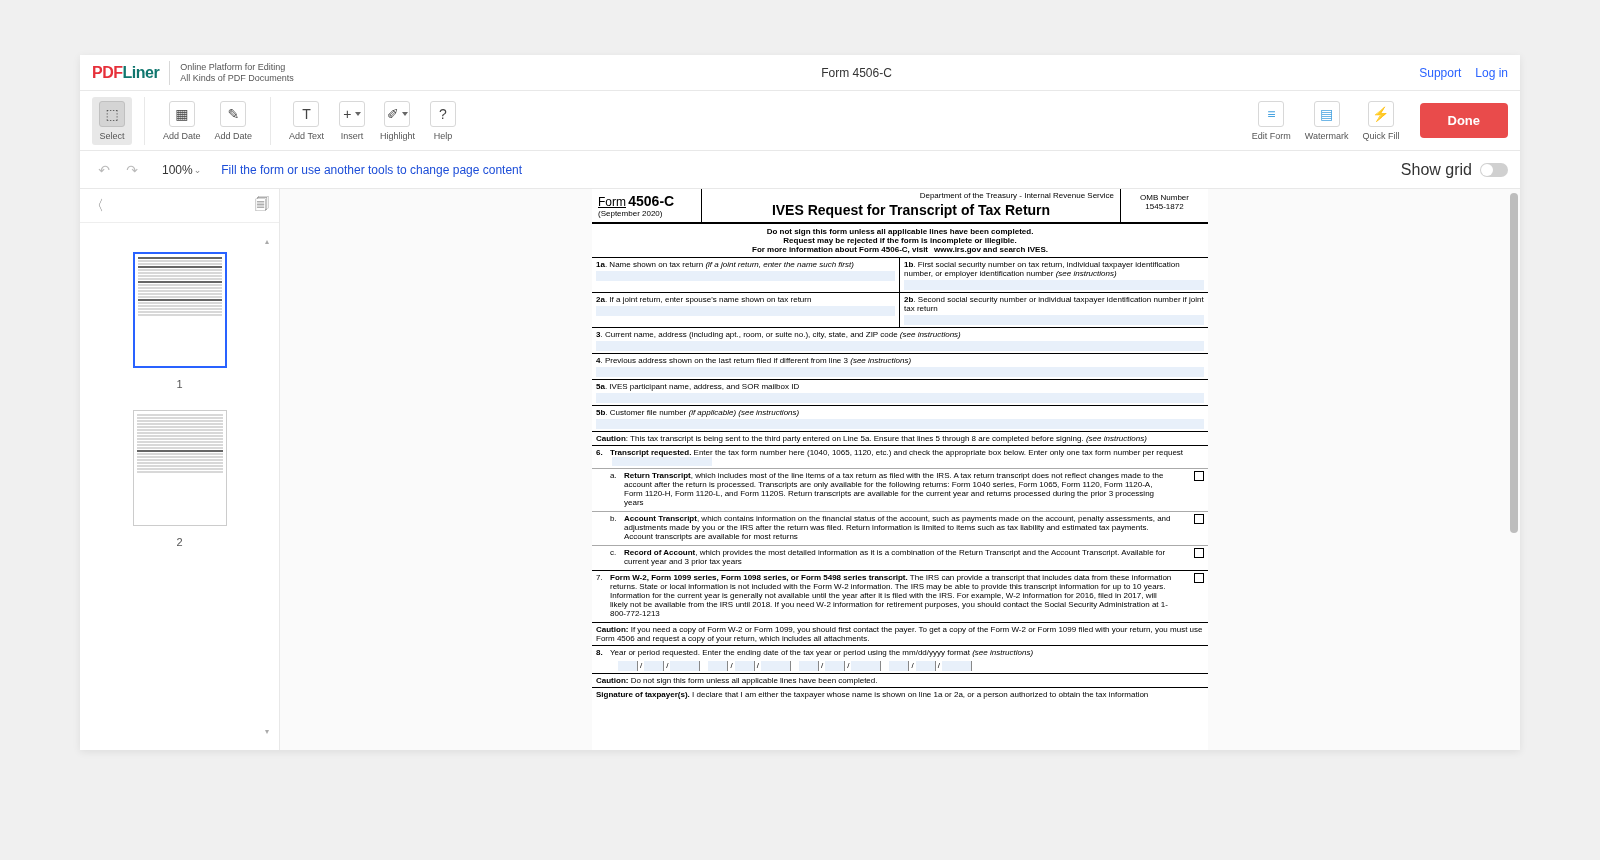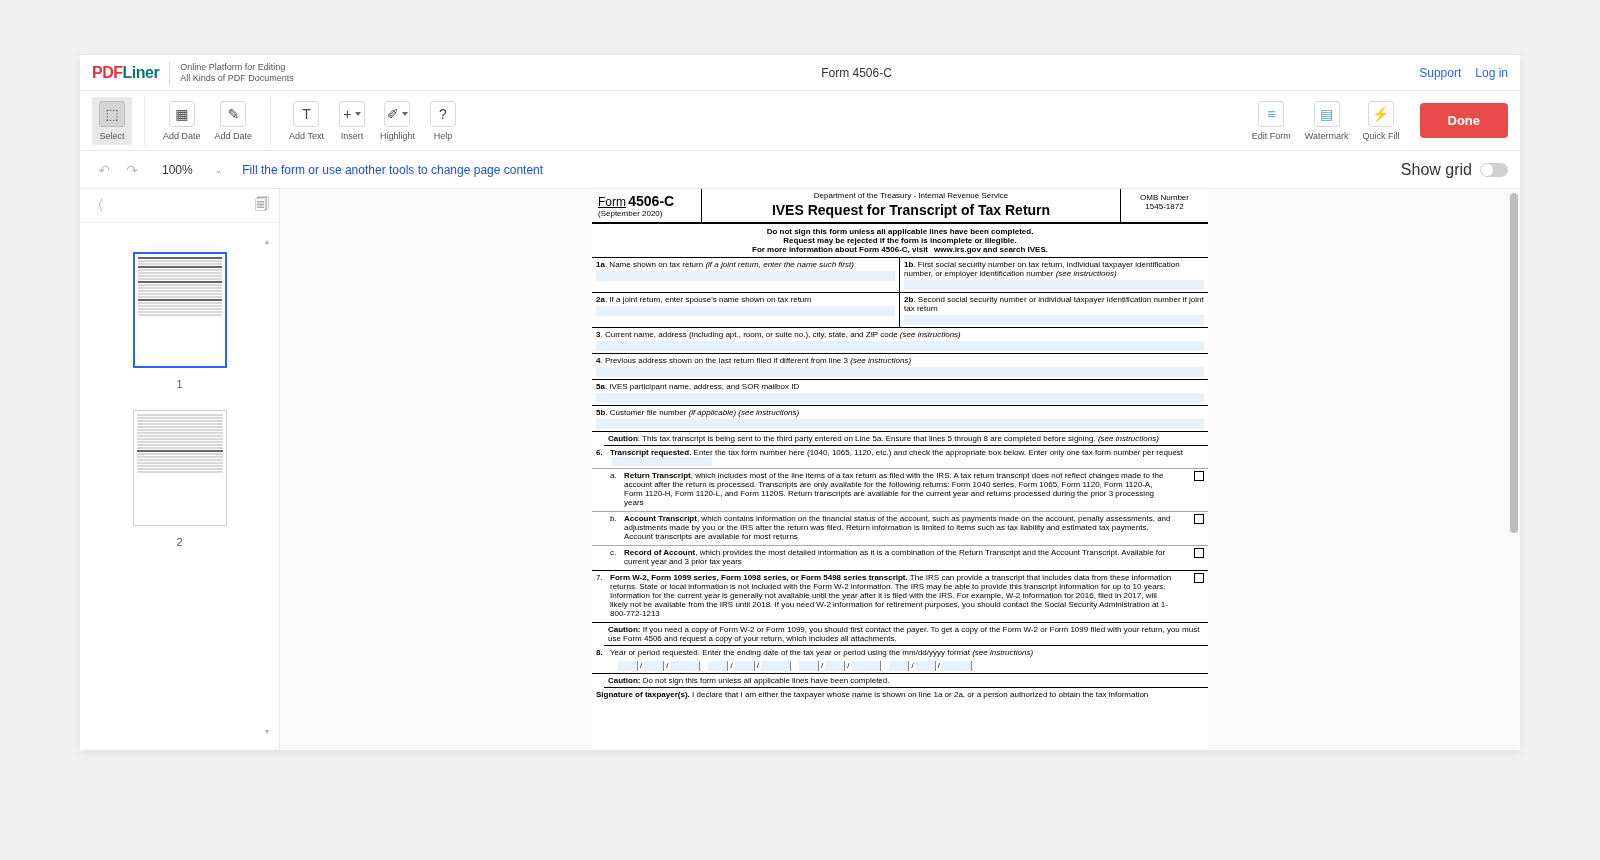--- a/index.html
+++ b/index.html
@@ -31,21 +31,21 @@
 .tool-label { font-size: 9px; color: #555; white-space: nowrap; }
 .tool-icon-box.dropdown::after { content: ''; display: inline-block; margin-left: 3px; border-left: 3px solid transparent; border-right: 3px solid transparent; border-top: 4px solid #666; }
 .tool-icon-box.colored { color: #48a3e0; }
 .toolbar-spacer { flex: 1; }
 .done-btn { background: #e94b4b; color: #fff; font-weight: 600; font-size: 13px; padding: 10px 28px; border: none; border-radius: 4px; cursor: pointer; margin-left: 14px; }
 
 
 .subbar { display: flex; align-items: center; height: 38px; border-bottom: 1px solid #e8e8e8; padding: 0 12px; }
 .undo-redo { display: flex; gap: 4px; margin-right: 18px; }
 .ur-btn { width: 24px; height: 24px; display: flex; align-items: center; justify-content: center; color: #bbb; cursor: pointer; font-size: 14px; }
-.zoom { display: flex; align-items: center; font-size: 12px; color: #333; gap: 22px; margin-right: 20px; }
+.zoom { display: flex; align-items: center; font-size: 12px; color: #333; gap: 1px; margin-right: 20px; }
 .zoom-chevron { font-size: 9px; color: #888; }
 .hint-text { font-size: 12px; color: #1d4ed8; }
 .subbar-spacer { flex: 1; }
 .grid-toggle-label { font-size: 16px; color: #333; margin-right: 8px; }
 .toggle { width: 28px; height: 14px; background: #d0d0d0; border-radius: 7px; position: relative; cursor: pointer; }
 .toggle::after { content: ''; position: absolute; width: 12px; height: 12px; background: #fff; border-radius: 50%; top: 1px; left: 1px; }
 
 
 .main { flex: 1; display: flex; overflow: hidden; position: relative; }
 .sidebar { width: 200px; border-right: 1px solid #e8e8e8; display: flex; flex-direction: column; }
@@ -65,40 +65,40 @@
 .canvas-scroll-thumb { position: absolute; right: 0; top: 0; width: 8px; height: 340px; background: #bdbdbd; border-radius: 4px; }
 
 .page { width: 616px; background: #fff; font-family: Arial, sans-serif; font-size: 8px; color: #000; }
 
 .form-header { display: flex; border-bottom: 2px solid #000; }
 .fh-left { width: 110px; padding: 4px 6px; border-right: 1px solid #000; }
 .fh-form { font-size: 12px; text-decoration: underline; }
 .fh-formnum { font-size: 14px; font-weight: 700; }
 .fh-date { font-size: 8px; }
 .fh-center { flex: 1; text-align: center; padding: 2px 6px; }
-.fh-dept { font-size: 8px; }
+.fh-dept { font-size: 8px; text-align: right; }
 .fh-title { font-size: 14px; font-weight: 700; margin-top: 2px; }
 .fh-right { width: 88px; padding: 4px 6px; border-left: 1px solid #000; text-align: center; font-size: 8px; }
 
 .form-warn { text-align: center; font-size: 8px; padding: 3px 0; border-bottom: 1.5px solid #000; }
 .form-warn b { font-weight: 700; }
 .form-warn .link { margin-left: 6px; }
 
 .form-row { display: flex; border-bottom: 1px solid #000; }
 .form-cell { padding: 2px 4px; }
 .form-cell.half { width: 50%; }
 .form-cell.brd { border-right: 1px solid #000; }
 .cell-label { font-size: 8px; }
 .cell-label b { font-weight: 700; }
 .cell-label i { font-style: italic; }
 .cell-input { background: #e8f0fa; height: 10px; margin-top: 2px; }
 .cell-input.split { display: flex; gap: 2px; }
 .cell-input.split > div { flex: 1; background: #e8f0fa; height: 10px; }
 
-.caution-row { border-bottom: 1px solid #000; padding: 2px 4px; font-size: 8px; margin-left: 12px; }
+.caution-row { border-bottom: 1px solid #000; padding: 2px 4px; font-size: 8px; }
 
 .section6 { border-bottom: 1px solid #000; }
 .s6-head { display: flex; padding: 2px 4px; font-size: 8px; }
 .s6-num { width: 14px; font-weight: 700; }
 .s6-text { flex: 1; }
 .s6-input { display: inline-block; background: #e8f0fa; width: 100px; height: 9px; vertical-align: middle; margin: 0 2px; }
 
 .s6-sub { display: flex; padding: 2px 4px 4px 4px; border-top: 1px solid #aaa; }
 .s6-sub-num { width: 14px; }
 .s6-sub-letter { width: 14px; }

